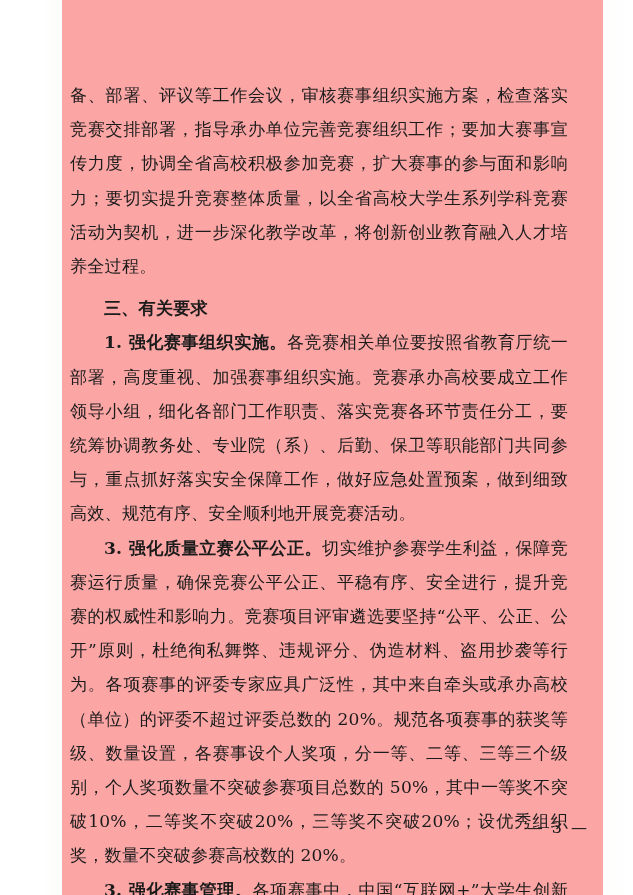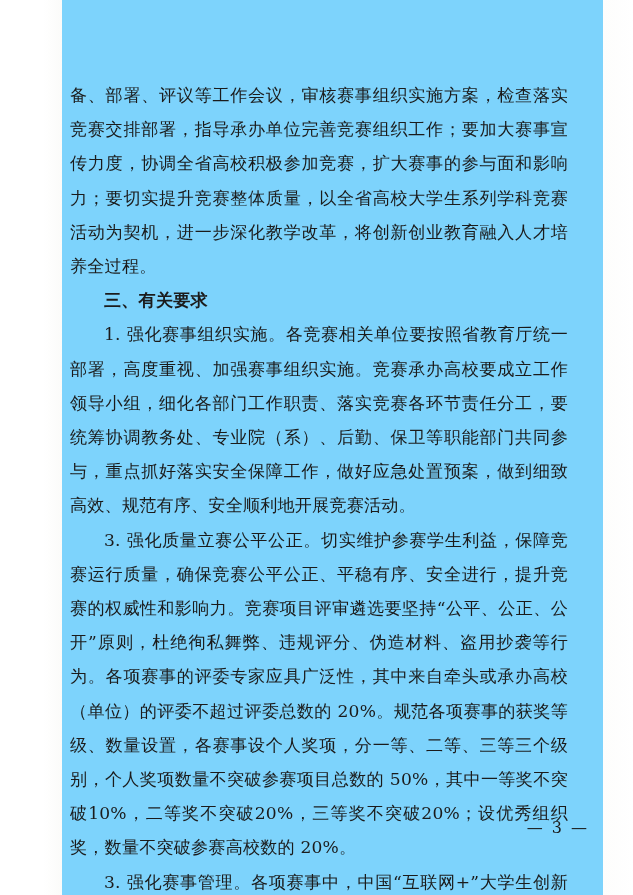--- a/index.html
+++ b/index.html
@@ -7,21 +7,21 @@
     padding: 0;
     background: #ffffff;
   }
   body {
     font-family: "DejaVu Serif", "Liberation Serif", serif;
   }
   .page {
     position: relative;
     width: 633px;
     height: 895px;
-    background: #7dd3fc;
+    background: #fca5a5;
     overflow: hidden;
   }
   
   .scan-edge-left {
     position: absolute;
     left: 0; top: 0; bottom: 0;
     width: 62px;
     background: linear-gradient(to right, #ffffff 0%, #ffffff 70%, #fbfbf9 100%);
   }
   .scan-edge-right {
@@ -45,23 +45,24 @@
     text-justify: inter-ideograph;
     letter-spacing: 0.2px;
     font-family: "DejaVu Serif", "Liberation Serif", serif;
   }
   p.indent {
     text-indent: 34px;
   }
   p.heading {
     text-indent: 34px;
     font-weight: bold;
+    margin-top: 8px;
   }
   .b {
-    font-weight: normal;
+    font-weight: bold;
   }
   .pagenum {
     position: absolute;
     left: 0;
     right: 44px;
     bottom: 58px;
     text-align: right;
     font-size: 16px;
     color: #1b1b1b;
     letter-spacing: 2px;

